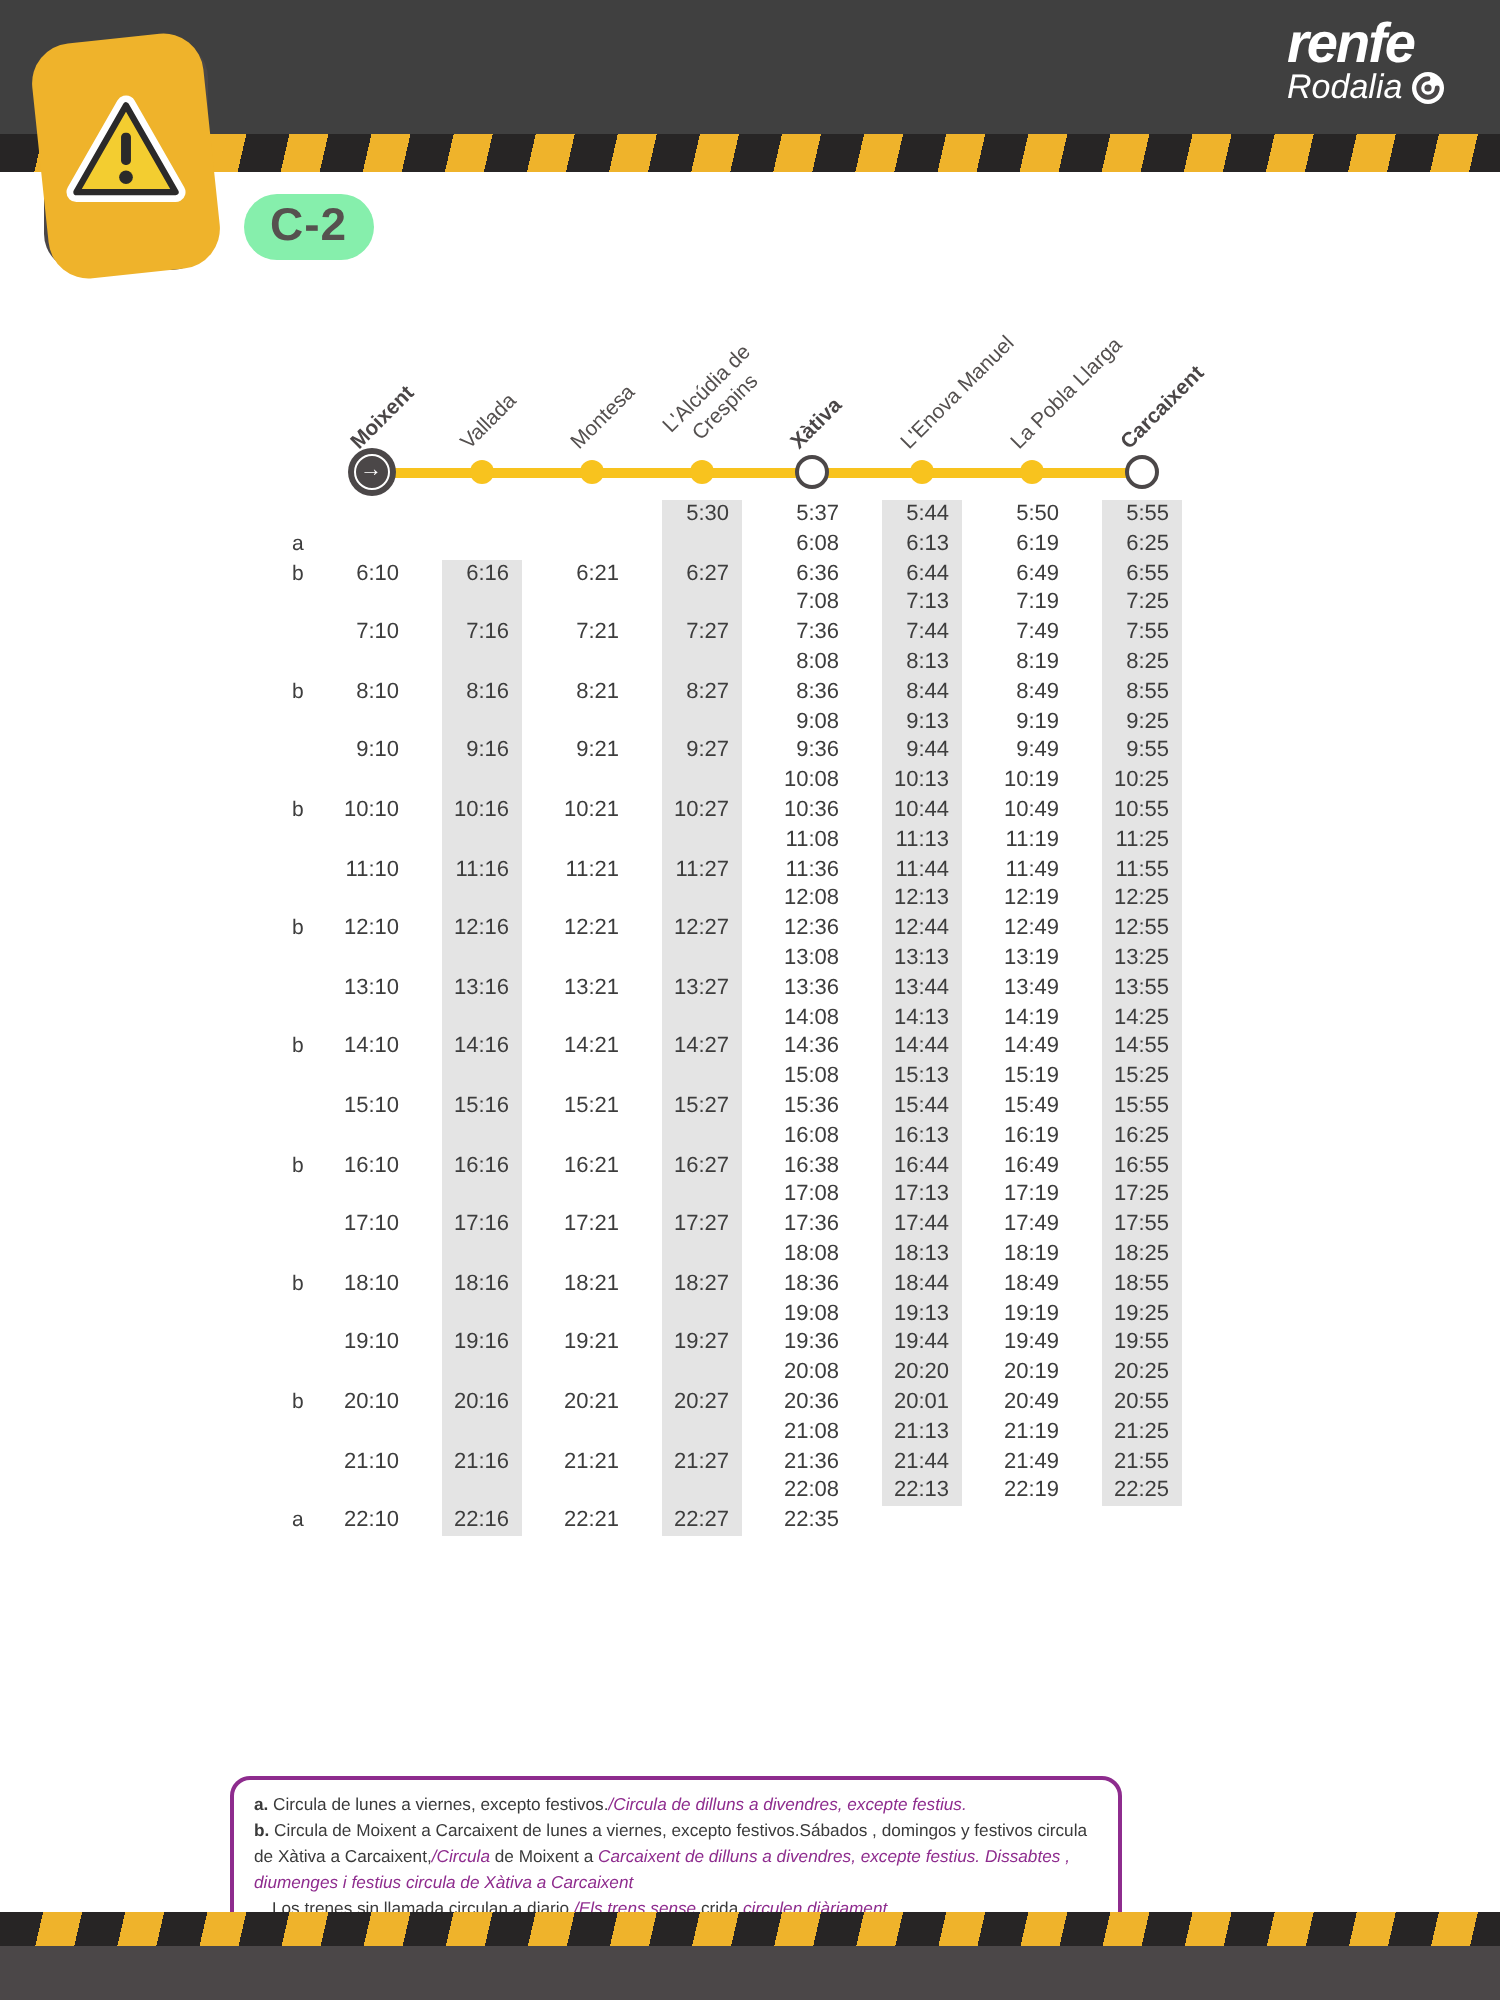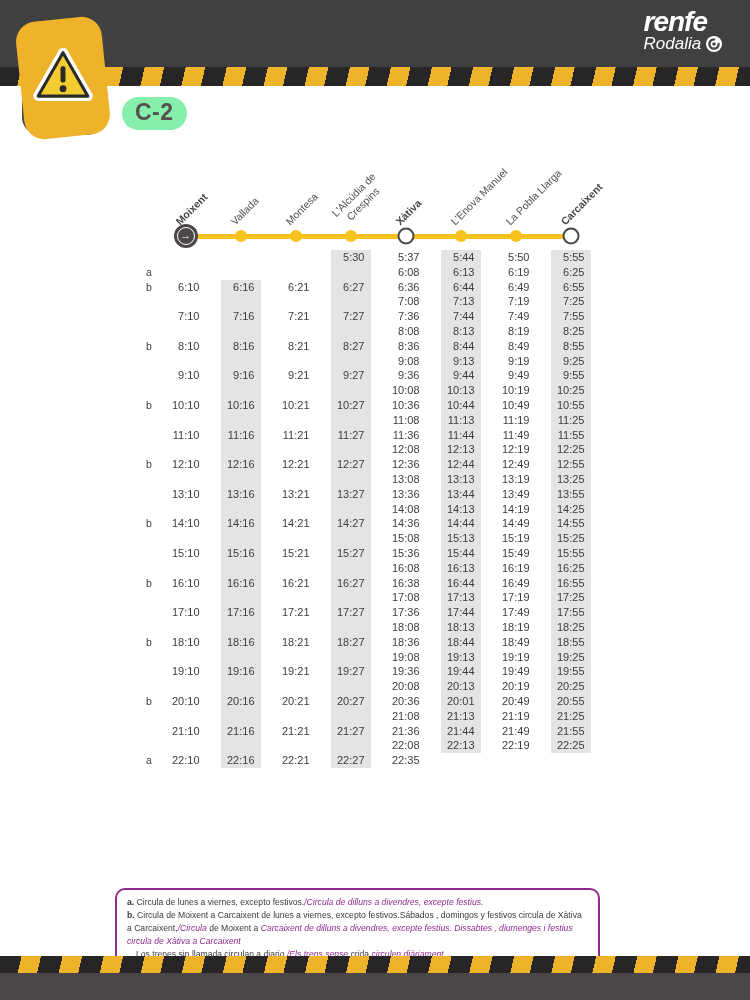--- a/index.html
+++ b/index.html
@@ -53,21 +53,21 @@
   .timetable { position:absolute; left:136px; top:250px;
     display:grid; grid-template-columns:22px repeat(8, 55px); grid-auto-rows:14.8px;
     font-size:11px; color:#3d3d3d; }
   .t-label { padding-left:10px; line-height:14.8px; font-size:10.5px; }
   .t-cell { display:flex; justify-content:center; }
   .t-cell span { display:block; width:40px; height:100%; line-height:14.8px;
     text-align:right; padding-right:6px; }
   .t-cell span.shade { background:#e4e4e4; }
 
   
-  .notes-box { position:absolute; left:115px; top:888px; width:485px; min-height:57px;
+  .notes-box { position:absolute; left:115px; top:888px; width:446px; min-height:57px;
     border:2px solid #8e2c8e; border-radius:10px; padding:6px 10px 5px;
     font-size:8.6px; line-height:1.5; color:#3a3a3a; }
   .note-line.indent { padding-left:9px; }
   .notes-box .b { font-weight:bold; }
   .notes-box .ca { color:#8e2c8e; font-style:italic; }
 </style>
 </head>
 <body>
 
 <div class="page">
@@ -862,21 +862,21 @@
       <div class="t-cell">
         <span></span>
       </div>
       <div class="t-cell">
         <span class="shade"></span>
       </div>
       <div class="t-cell">
         <span>20:08</span>
       </div>
       <div class="t-cell">
-        <span class="shade">20:13</span>
+        <span class="shade">20:20</span>
       </div>
       <div class="t-cell">
         <span>20:19</span>
       </div>
       <div class="t-cell">
         <span class="shade">20:25</span>
       </div>
       <div class="t-label">b</div>
       <div class="t-cell">
         <span>20:10</span>

